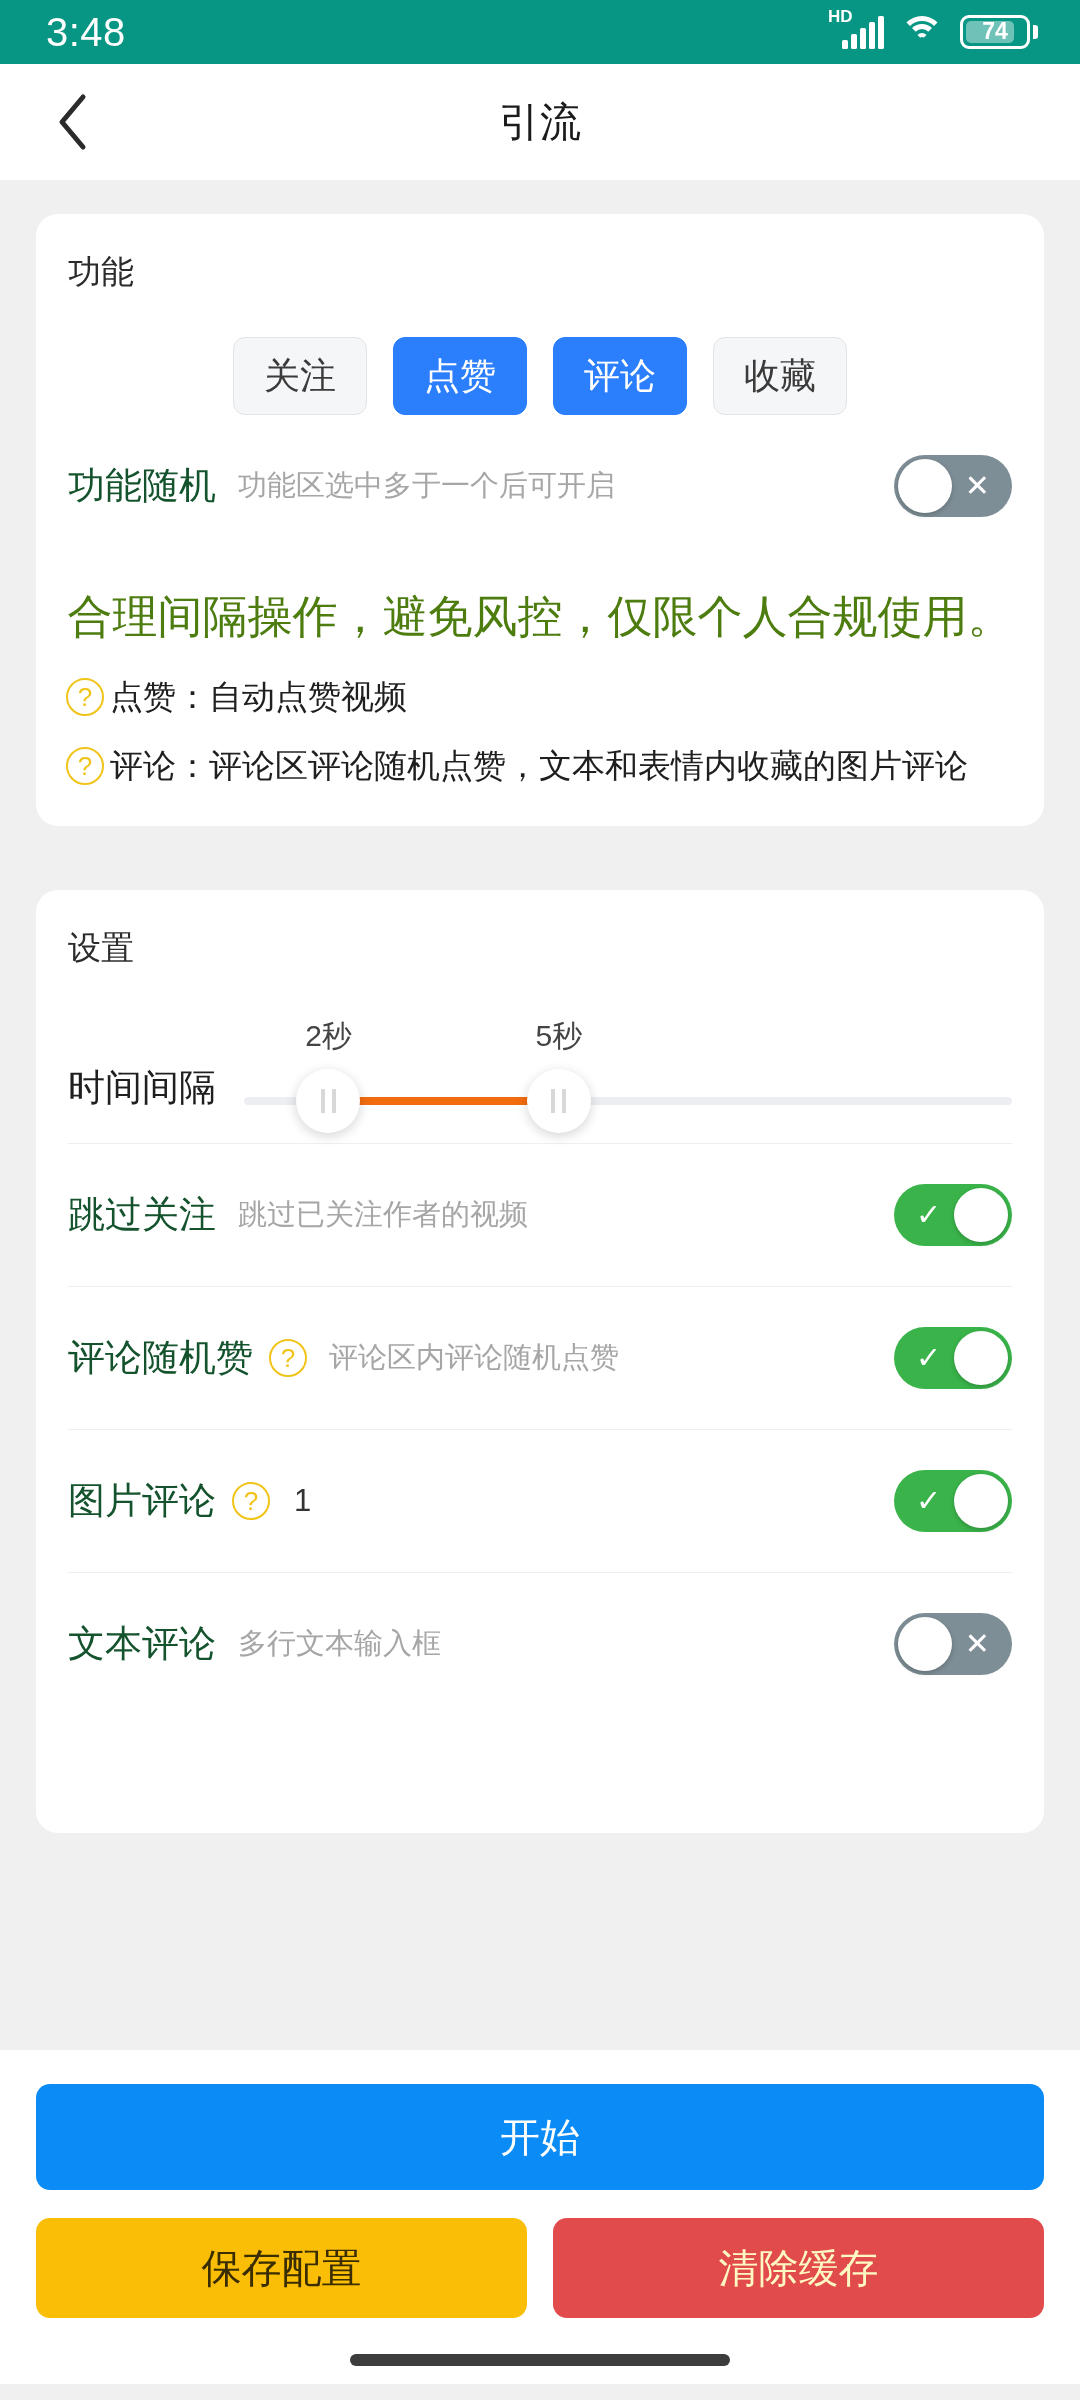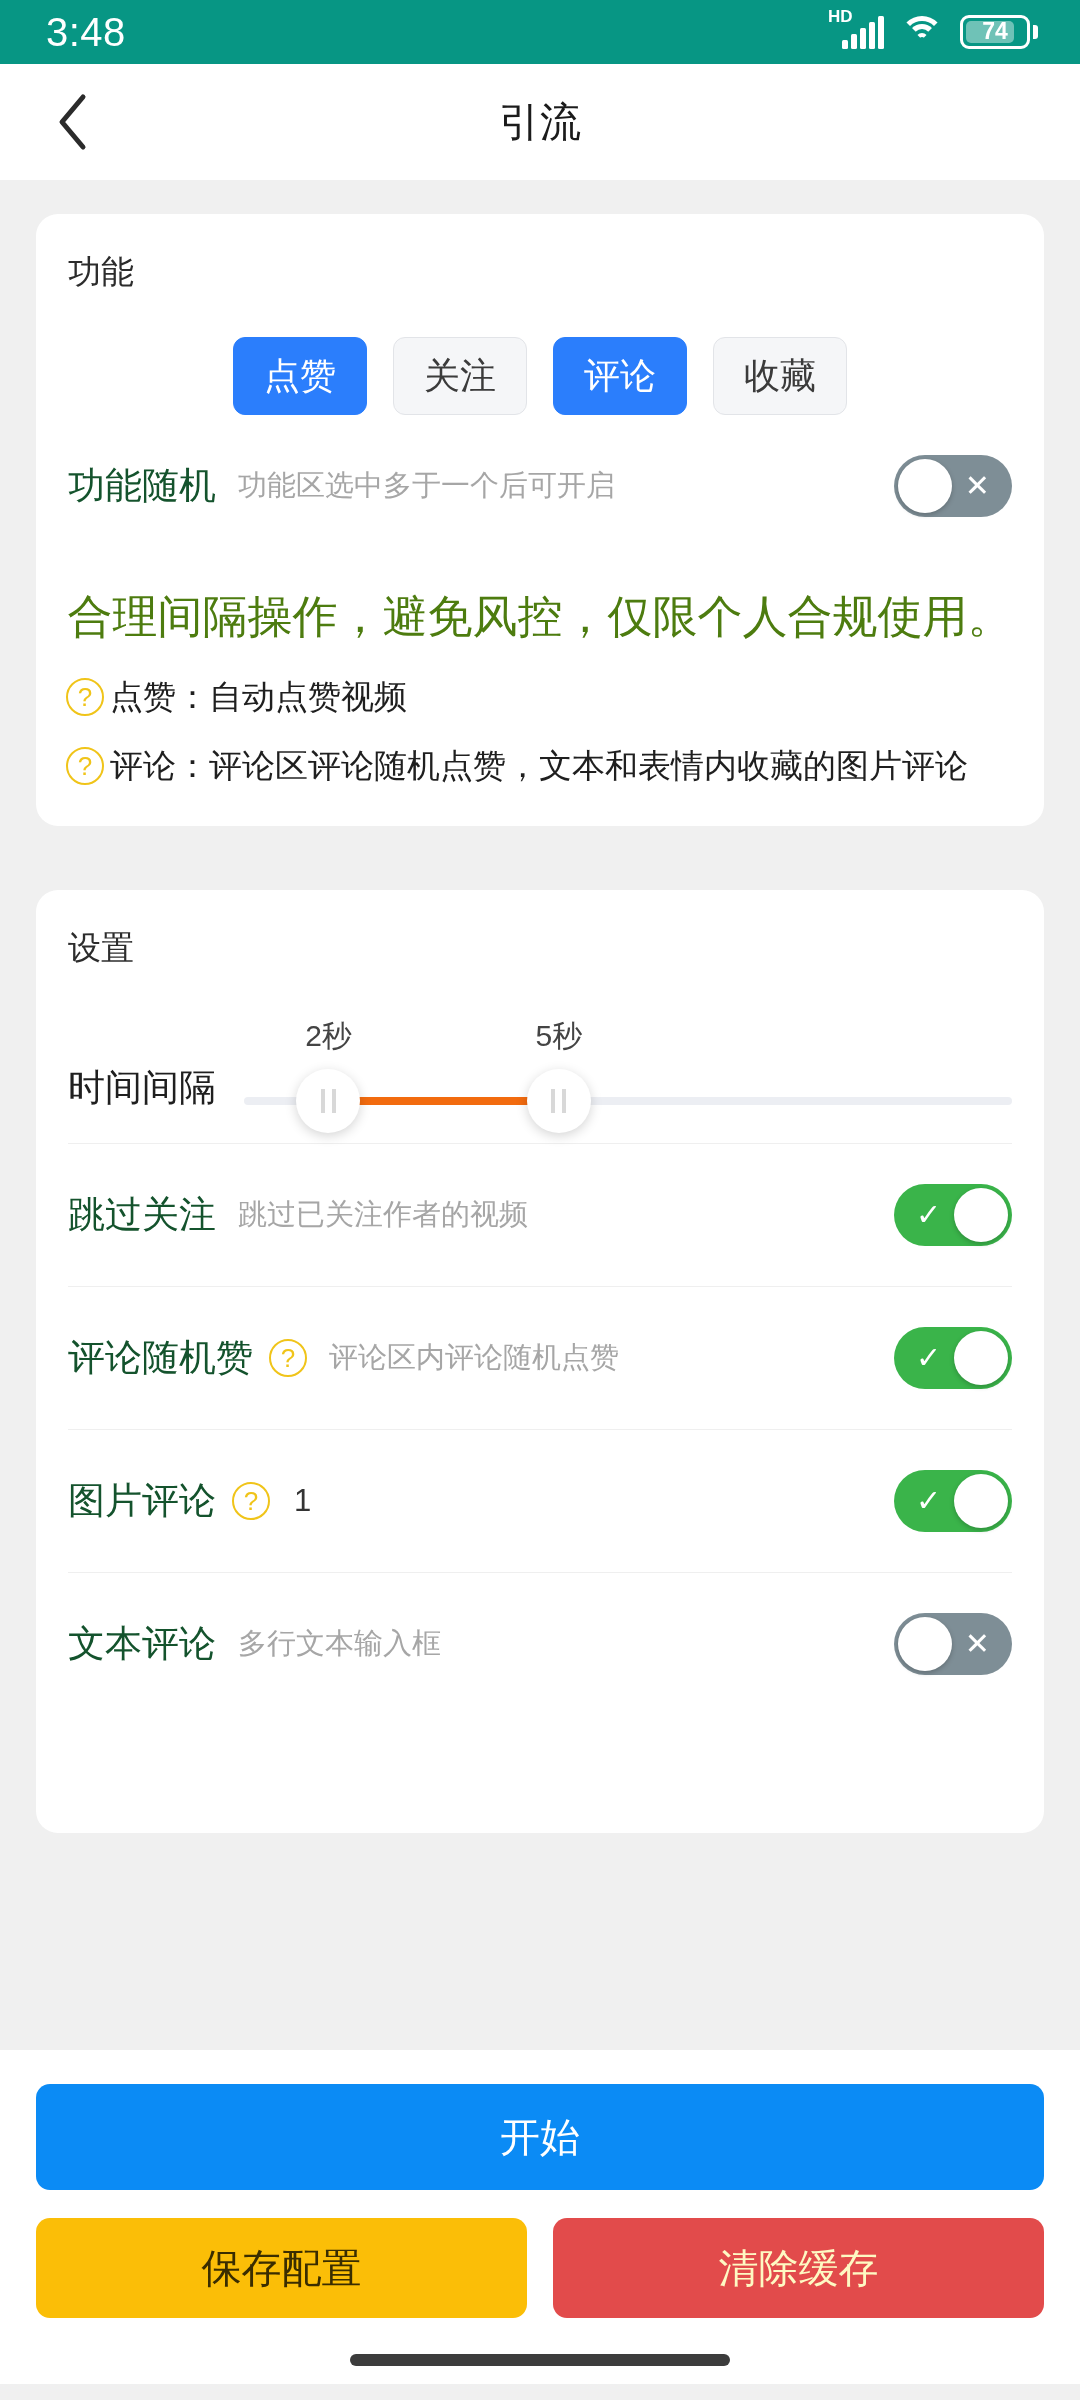--- a/index.html
+++ b/index.html
@@ -166,22 +166,22 @@
       </svg>
     </div>
     <div class="nav-title">引流</div>
   </div>
 
   <div style="height:34px"></div>
   <div class="card">
     <div class="card-title">功能</div>
 
     <div class="chips">
+      <div class="chip off">关注</div>
       <div class="chip on">点赞</div>
-      <div class="chip off">关注</div>
       <div class="chip on">评论</div>
       <div class="chip off">收藏</div>
     </div>
 
     <div class="row">
       <span class="row-label">功能随机</span>
       <span class="row-hint">功能区选中多于一个后可开启</span>
       <span class="row-spacer"></span>
       <div class="toggle off">
         <span class="knob"></span>

